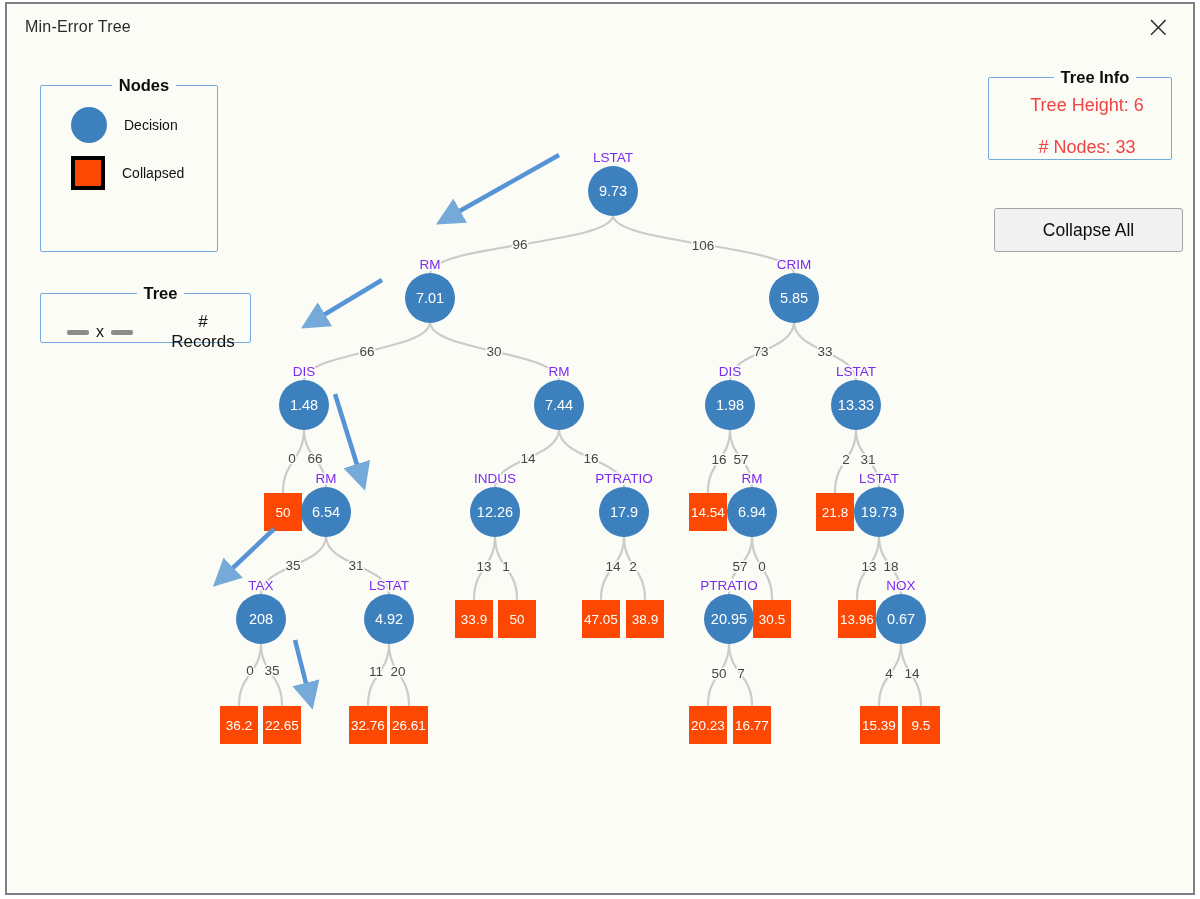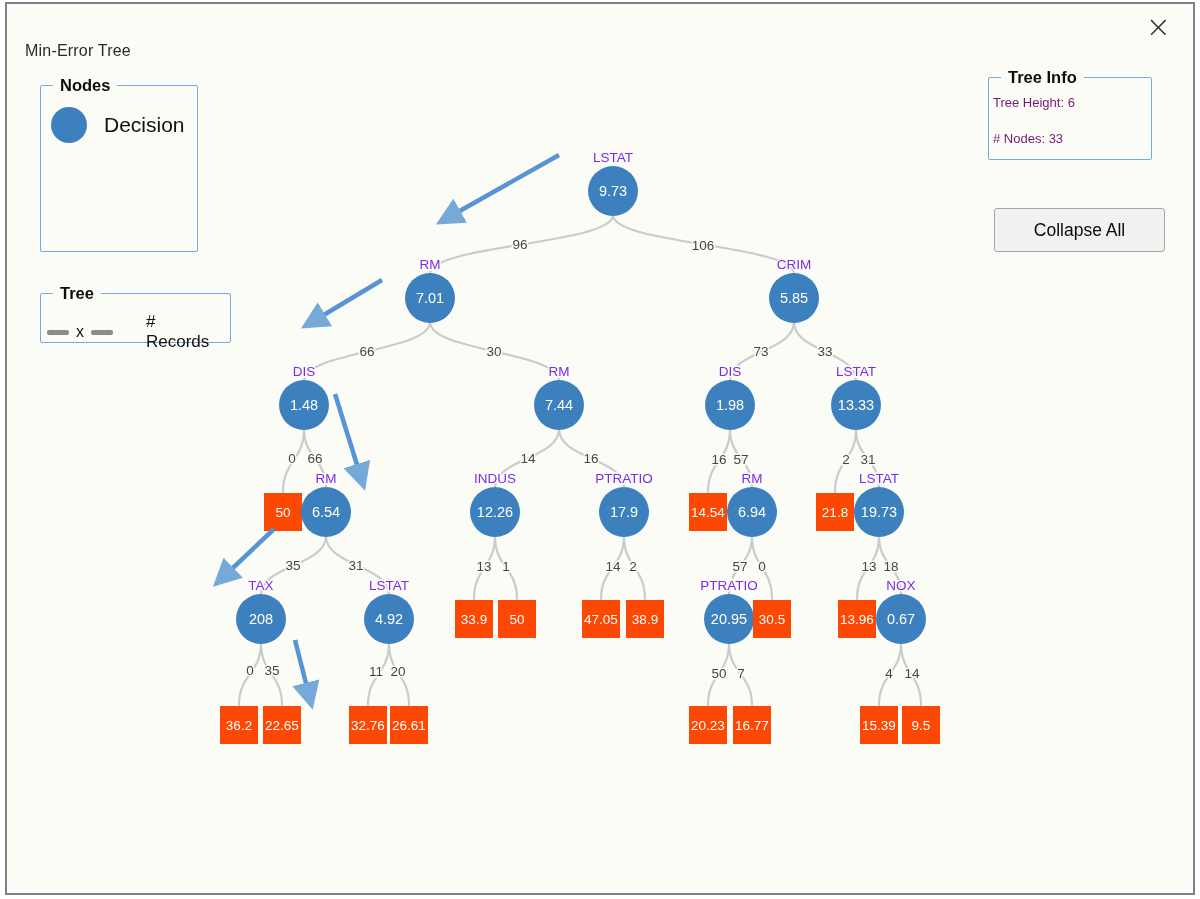--- a/index.html
+++ b/index.html
@@ -8,54 +8,53 @@
     font-family:"Liberation Sans","DejaVu Sans",sans-serif;
     -webkit-font-smoothing:antialiased;overflow:hidden;
   }
   .window{
     position:absolute;left:5px;top:2px;right:5px;bottom:4px;
     border:2px solid #7b8089;background:#fcfcf6;
   }
   .window-title{
     position:absolute;left:18px;top:14px;font-size:16px;color:#2a2a2a;
     letter-spacing:0.2px;
-    margin-top:24px;
   }
   .close-btn{
     position:absolute;right:18px;top:4px;font-size:30px;font-weight:300;
     color:#2e2e2e;line-height:1;cursor:default;padding:4px;background:none;border:none;
     font-family:"DejaVu Sans",sans-serif;
   }
   fieldset.panel{
     position:absolute;border:1.5px solid #74aadc;border-radius:2px;
-    margin:0;padding:2px 10px 8px 4px;background:transparent;
+    margin:0;padding:2px 10px 8px 24px;background:transparent;text-align:center;
   }
   fieldset.panel legend{
     font-weight:bold;font-size:16.5px;color:#0d0d0d;padding:0 7px;margin-left:8px;
   }
   .nodes-legend{left:33px;top:72px;width:142px;height:164px;}
   .legend-item{display:flex;align-items:center;margin:10px 0 13px 6px;}
   .legend-item .sym{flex:0 0 auto;margin-right:17px;}
   .sym-circle{width:36px;height:36px;border-radius:50%;}
   .sym-square{width:32px;height:32px;}
   .sym-collapsed{width:26px;height:26px;border:4px solid #000;}
-  .legend-item .lbl{font-size:21px;color:#111;}
+  .legend-item .lbl{font-size:14px;color:#111;}
   .links-legend{left:33px;top:280px;width:175px;height:47px;}
   .links-row{display:flex;align-items:center;margin:7px 0 0 2px;font-size:17px;color:#111;}
   .dash{width:23px;height:5px;background:#8c8c8c;border-radius:2px;}
   .links-x{margin:0 7px;font-size:16px;}
   .links-records{margin-left:33px;}
   .tree-info{left:981px;top:64px;width:148px;height:80px;}
-  .tree-info .info-line{font-size:13px;color:#701a75;margin:6px 0 0 0;}
+  .tree-info .info-line{font-size:18px;color:#ef4444;margin:6px 0 0 0;}
   .tree-info .info-line + .info-line{margin-top:21px;}
   .btn{
     position:absolute;background:#f1f1f1;border:1px solid #a6a6a6;border-radius:3px;
     font-size:17.5px;color:#0c0c0c;font-family:inherit;cursor:default;
   }
-  .btn-collapse{left:987px;top:204px;width:171px;height:44px;}
+  .btn-collapse{left:987px;top:204px;width:189px;height:44px;}
   .btn-expand{left:987px;top:255px;width:171px;height:43px;}
   #tree-svg{position:absolute;left:-5px;top:-2px;width:1200px;height:899px;}
 </style>
 </head>
 <body>
 
 <div class="window">
 
   <svg id="tree-svg" xmlns="http://www.w3.org/2000/svg">
     <defs>
@@ -226,20 +225,24 @@
 
   <div class="window-title">Min-Error Tree</div>
   <button class="close-btn">×</button>
 
   <fieldset class="panel nodes-legend">
     <legend>Nodes</legend>
     <div class="legend-item">
       <span class="sym sym-circle" style="background: rgb(60, 128, 189);"></span>
       <span class="lbl">Decision</span>
     </div>
+    <div class="legend-item">
+      <span class="sym sym-square sym-collapsed" style="background: rgb(253, 72, 3);"></span>
+      <span class="lbl">Collapsed</span>
+    </div>
   </fieldset>
 
   <fieldset class="panel links-legend">
     <legend>Tree</legend>
     <div class="links-row">
       <span class="dash"></span>
       <span class="links-x">x</span>
       <span class="dash"></span>
       <span class="links-records"># Records</span>
     </div>

